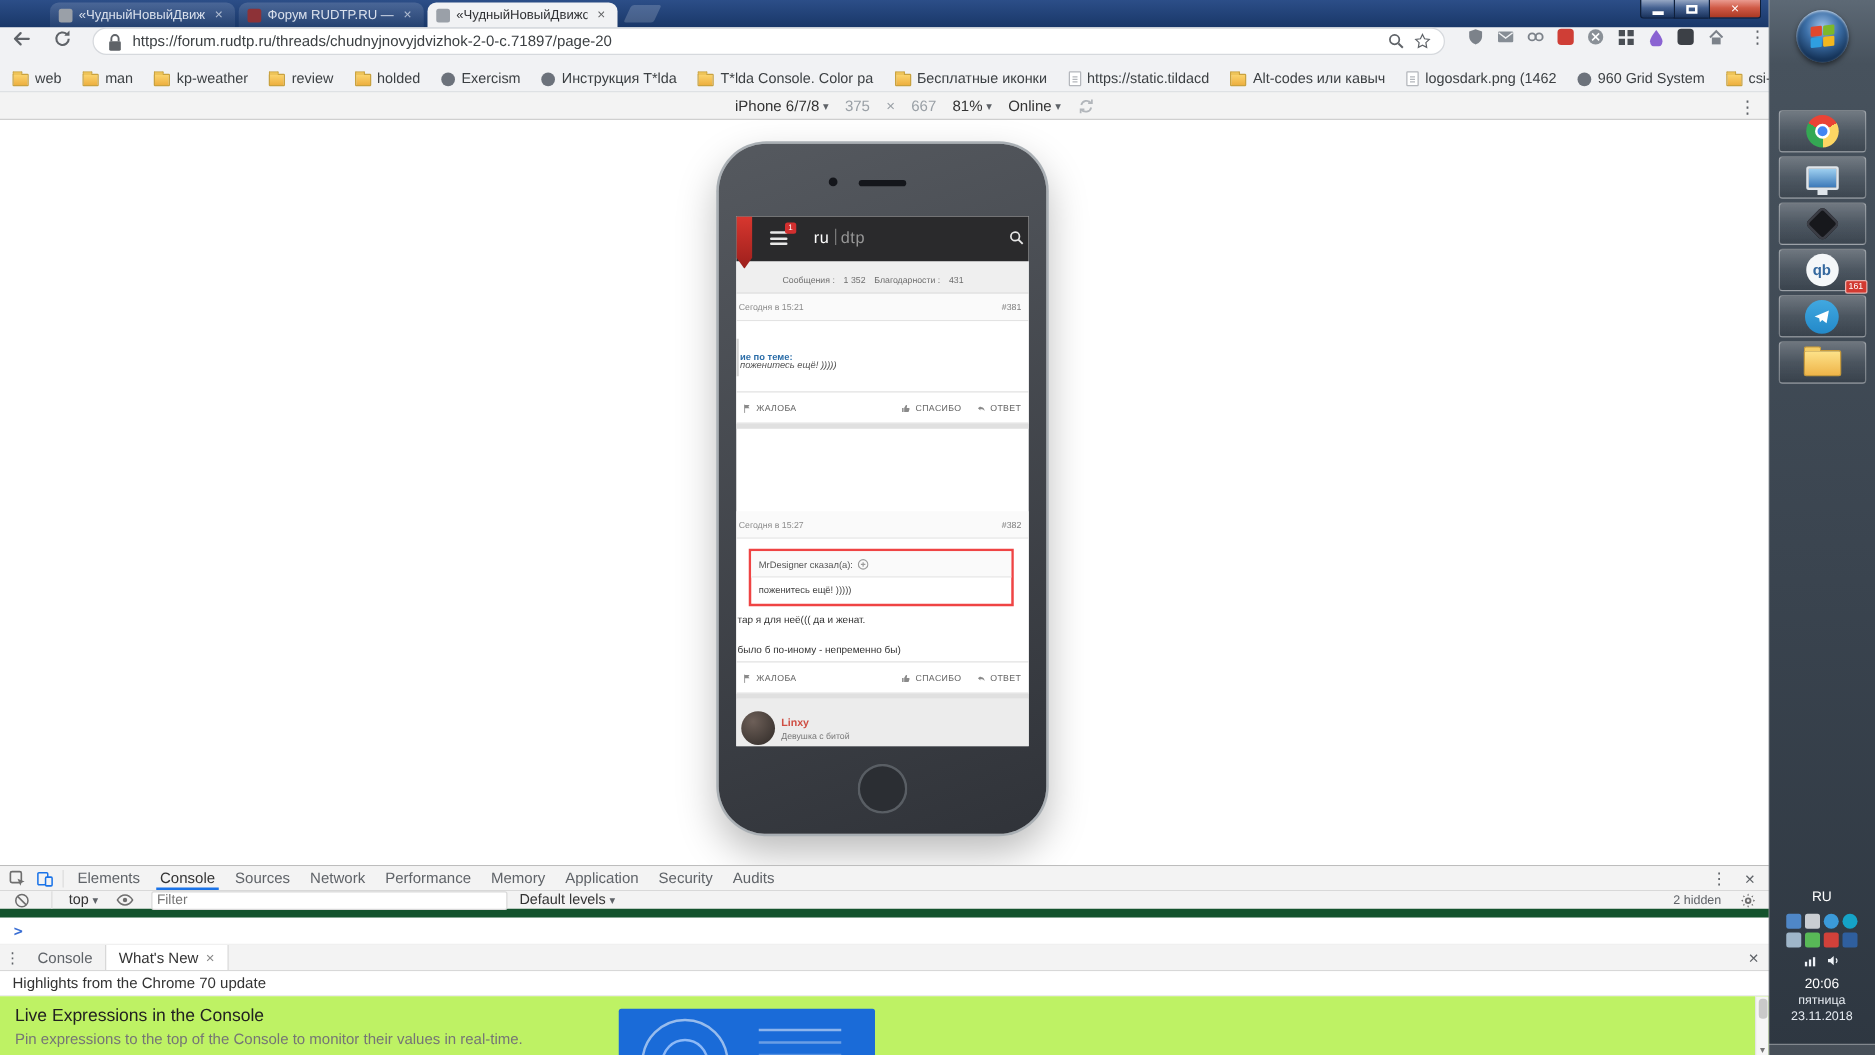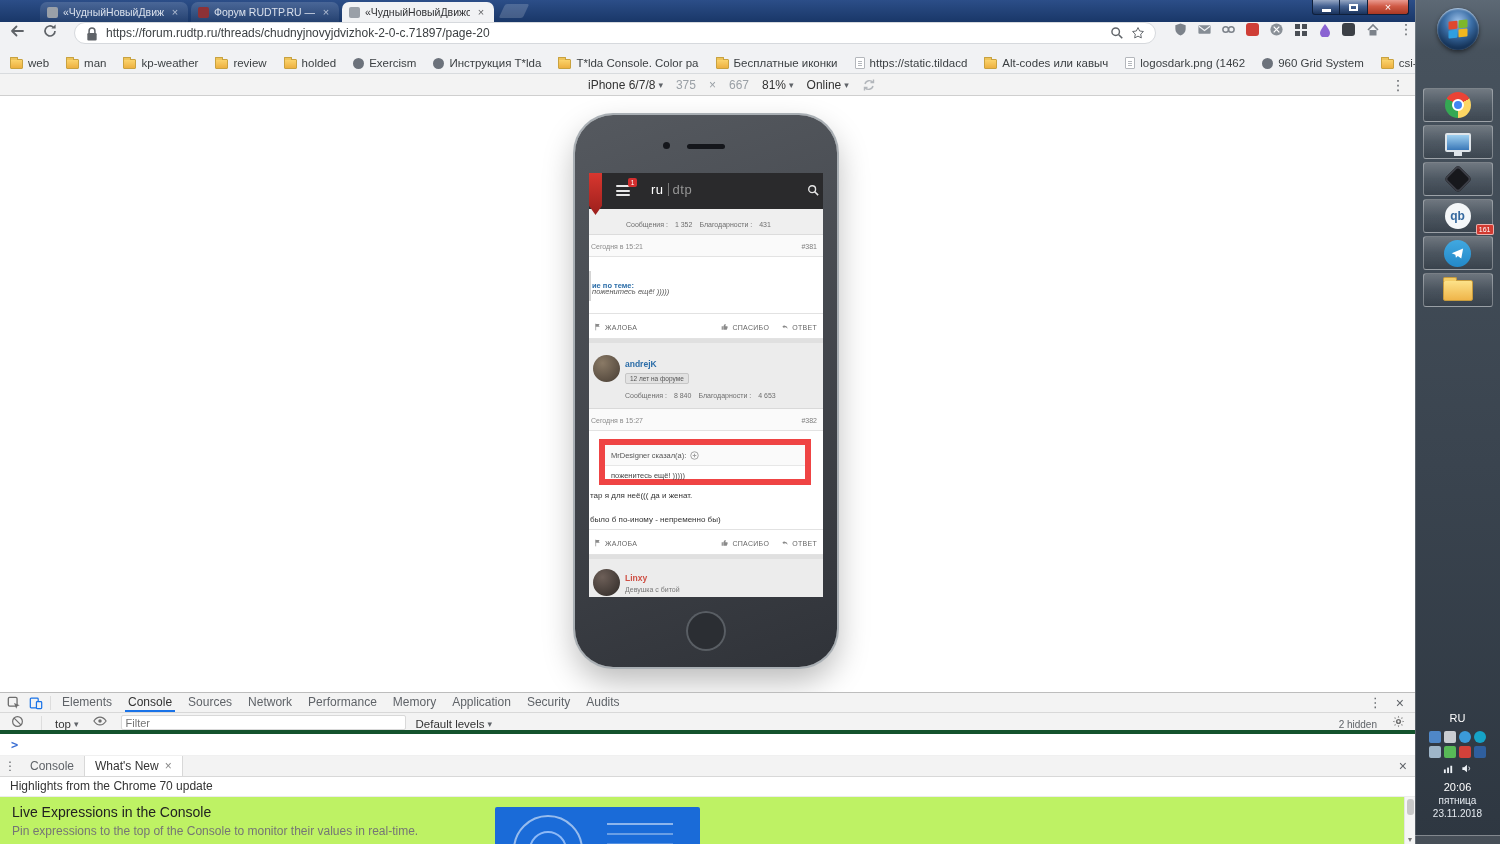--- a/index.html
+++ b/index.html
@@ -99,39 +99,39 @@
 .fdivider{position:absolute;width:100%;height:4px;background:#e0e0e0}
 .fposthead{position:absolute;width:100%;background:#ececec;border-bottom:1px solid #d9d9d9}
 .favatar{position:absolute;left:4px;width:27px;height:27px;border-radius:50%;background:radial-gradient(circle at 35% 30%,#8a7a66,#463c33)}
 .favatar.dark{background:radial-gradient(circle at 35% 30%,#6d5f58,#2e2926)}
 .funame{position:absolute;left:36px;font-size:8.5px;font-weight:bold}
 .funame.blue{color:#2b6da8}
 .funame.red{color:#cf4f44}
 .fchip{position:absolute;left:36px;font-size:6.5px;color:#555;background:#e2e2e2;border:1px solid #c6c6c6;padding:1px 4px;border-radius:2px}
 .fsub{position:absolute;left:36px;font-size:7px;color:#777}
 .fmsg2{position:absolute;top:258px;width:100%;height:98px;background:#fff}
-.fquote{position:absolute;left:10px;top:8px;width:212px;height:46px;border:6px solid #ef4444;background:#fff}
+.fquote{position:absolute;left:10px;top:8px;width:212px;height:46px;border:2px solid #ef4444;background:#fff}
 .fqhead{height:21px;background:#fafafa;border-bottom:1px solid #e7e7e7;font-size:7.5px;color:#555;display:flex;align-items:center;gap:4px;padding:0 6px}
 .fqhead svg{width:9px;height:9px}
 .fqbody{font-size:7.5px;color:#444;padding:5px 6px}
 .fline{position:absolute;left:1px;font-size:8px;color:#333}
 
 
 .dt{position:absolute;left:0;top:692px;width:100%;height:152px;border-top:1px solid #bdbdbd;background:#fff;font-size:12px}
 .dt-row1{height:20px;background:#f3f3f3;border-bottom:1px solid #d8d8d8;display:flex;align-items:center;padding:0 3px}
 .dt-iconbtn{width:22px;height:18px;display:grid;place-items:center;color:#6e6e6e}
 .dt-iconbtn.on{color:#1a73e8}
 .dt-vsep{width:1px;height:14px;background:#ddd;margin:0 3px}
 .dt-tab{padding:0 8px;line-height:19px;color:#5f6368;position:relative}
 .dt-tab.sel{color:#333}
 .dt-tab.sel::after{content:"";position:absolute;left:5px;right:5px;bottom:0;height:2px;background:#1a73e8}
 .dt-right{margin-left:auto;display:flex;align-items:center}
 .dots{font-size:13px;color:#5f6368;padding:0 6px;line-height:13px}
 .xclose{font-size:14px;color:#5f6368;padding:0 8px}
-.dt-row2{height:21px;background:#f3f3f3;border-bottom:4px solid #14532d;display:flex;align-items:flex-end;padding:0 6px;gap:10px}
+.dt-row2{height:21px;background:#f3f3f3;border-bottom:7px solid #14532d;display:flex;align-items:center;padding:0 6px;gap:10px}
 .ctx,.levels{font-size:11.5px;color:#333;display:flex;align-items:center;gap:3px}
 .filter{width:285px;height:15px;font-size:11px;border:1px solid #d9d9d9;border-radius:2px;padding:0 4px;color:#333;background:#fff;outline:none;font-family:"Liberation Sans",sans-serif}
 .hid{margin-left:auto;font-size:10px;color:#5f6368}
 .dt-console{height:22px;display:flex;align-items:center;padding:0 11px;border-bottom:1px solid #f0f0f0;font-family:"DejaVu Sans Mono",monospace;font-size:12px;color:#3b6fd4;font-weight:bold}
 .dt-drawer{height:21px;background:#f3f3f3;border-bottom:1px solid #d8d8d8;display:flex;align-items:stretch}
 .dw-dots{width:20px;display:grid;place-items:center;color:#5f6368;font-size:12px}
 .dw-tab{padding:0 10px;display:flex;align-items:center;gap:6px;color:#5f6368;font-size:12px}
 .dw-tab.sel{background:#fff;color:#333;border-left:1px solid #d8d8d8;border-right:1px solid #d8d8d8}
 .dw-x{font-size:12px;color:#888}
 .dw-close{margin-left:auto;align-self:center;font-size:14px;color:#5f6368;padding:0 8px}
@@ -449,26 +449,20 @@
               <svg viewBox="0 0 12 12">
                   <path d="M5 3L2 5.5 5 8V6.3c2.6 0 4.2.8 5 2.7-.2-3.3-1.8-5-5-5z" fill="currentColor"></path>
                 </svg>
               <span>ОТВЕТ</span>
             </span>
           </span>
         </div>
 
         <div class="fdivider" style="top:166px"></div>
 
-        <div class="fposthead" style="top:170px;height:66px">
-          <span class="favatar" style="top:12px"></span>
-          <span class="funame blue" style="top:16px">andrejK</span>
-          <span class="fchip" style="top:30px">12 лет на форуме</span>
-          <span class="fstats" style="position:absolute;left:36px;top:49px"><b>Сообщения :</b><b>8 840</b><b>Благодарности :</b><b>4 653</b></span>
-        </div>
 
         <div class="fdaterow" style="top:236px">
           <span class="d">Сегодня в 15:27</span>
           <span class="n">#382</span>
         </div>
 
         <div class="fmsg2">
           <div class="fquote">
             <div class="fqhead">
               <span>MrDesigner сказал(а):</span>

